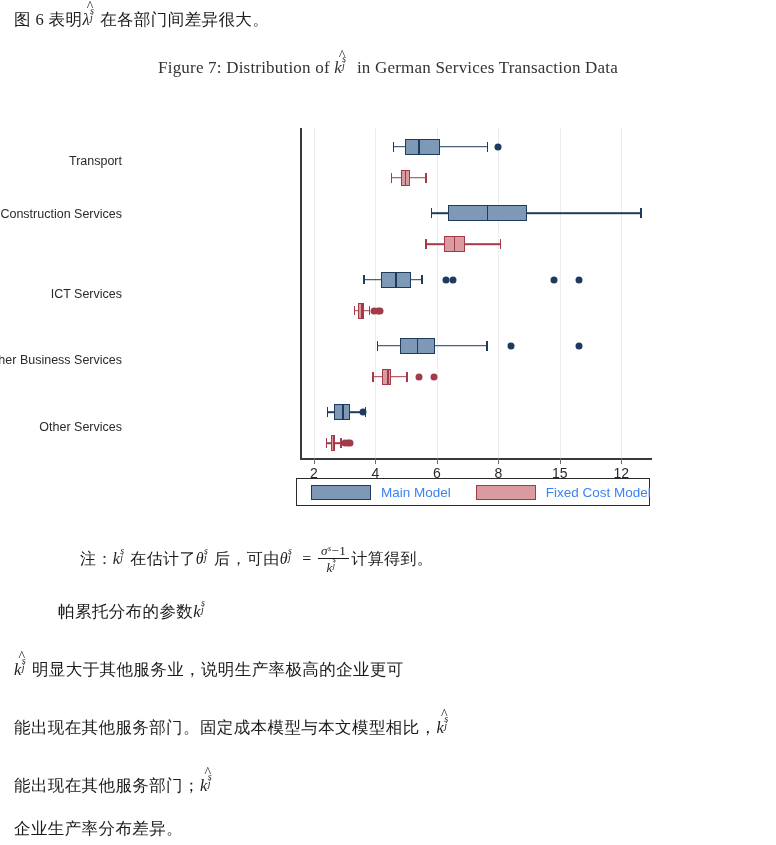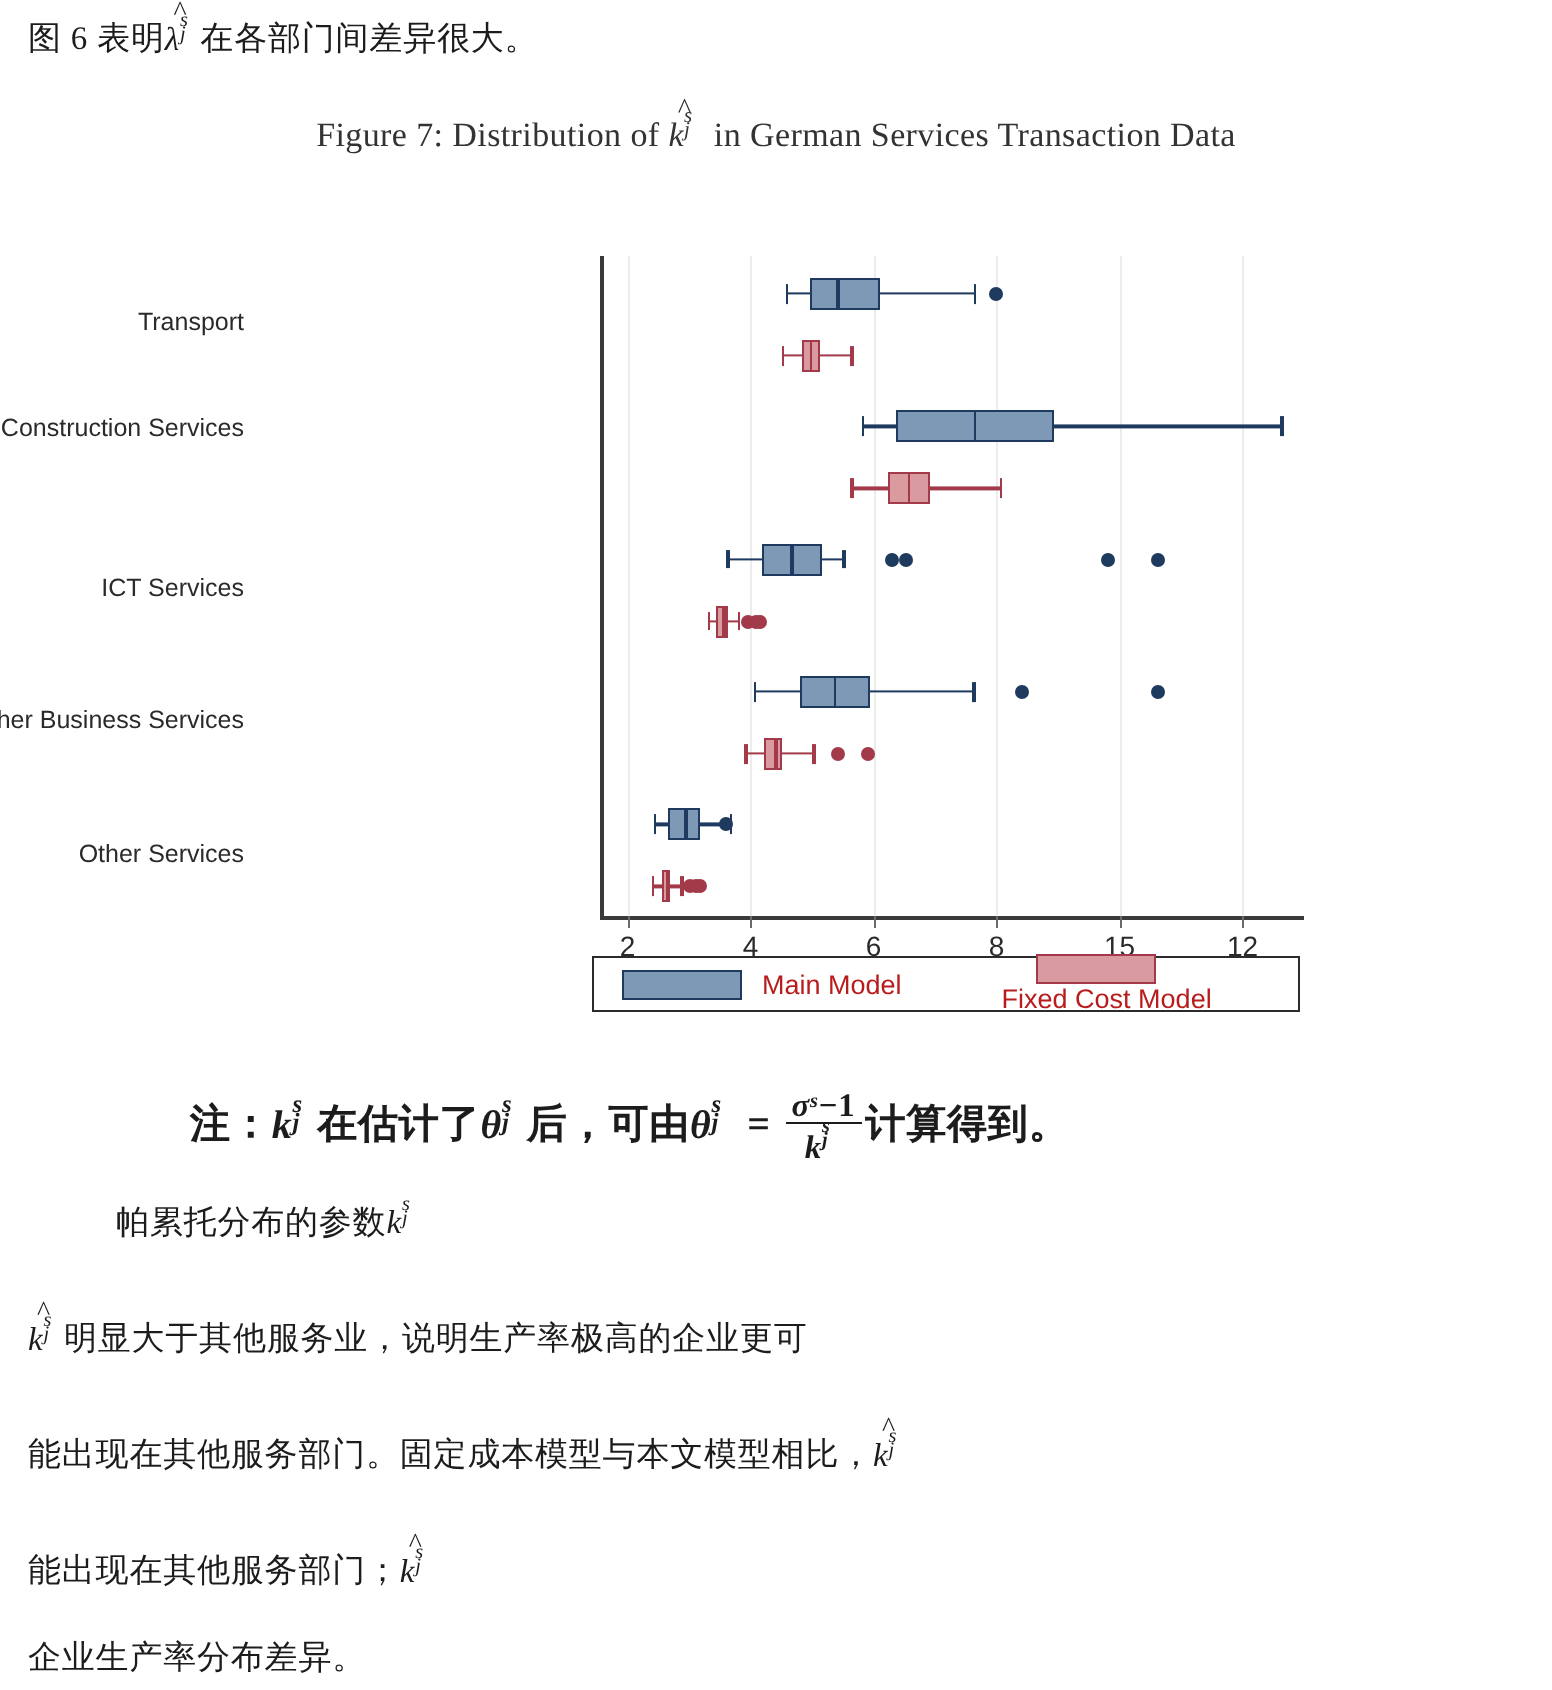--- a/index.html
+++ b/index.html
@@ -16,21 +16,21 @@
   
   .cn-line{
     position:absolute;
     font-family:"Liberation Serif", serif;
     font-size:16.5px;
     color:#1c1c1c;
     white-space:nowrap;
     letter-spacing:.4px;
   }
   .lead{ left:14px; top:8px; }
-  .note{ left:95px; top:545px; font-size:20px;font-weight:bold;}
+  .note{ left:80px; top:545px; font-size:16px;}
   .para{ left:58px; top:0; font-size:16.5px;}
 
   .p1{ top:600px; left:58px;}
   .p2{ top:658px; left:14px;}
   .p3{ top:716px; left:14px;}
   .p4{ top:774px; left:14px;}
   .p5{ top:818px; left:14px;}
 
   
   .mi{font-family:"Liberation Serif", serif;font-style:italic;position:relative;display:inline-block;}
@@ -91,21 +91,21 @@
     position:absolute;left:296px;top:478px;
     width:354px;height:28px;
     border:1.4px solid #2b2b2b;background:#fff;
     display:flex;align-items:center;
     box-sizing:border-box;
   }
   .legend-item{display:flex;align-items:center;}
   .legend-swatch{width:60px;height:15px;border-width:1.6px;border-style:solid;box-sizing:border-box;}
   .legend-text{
     font-family:"Liberation Sans", sans-serif;
-    font-size:13.5px;color:#b91c1c;
+    font-size:13.5px;color:#3b82f6;
     margin-left:10px;white-space:nowrap;
   }
 </style>
 </head>
 <body>
 
 <div class="page">
 
   <div class="cn-line lead">
     <span>图 6 表明</span><span class="hatk"><span class="hat">^</span><span class="mi">λ</span><span class="subsup"><span class="s1">s</span><span class="s2">j</span></span></span><span>在各部门间差异很大。</span>
@@ -234,21 +234,21 @@
         <div class="outlier" style="left: 217.651px; top: 8px; width: 7px; height: 7px; background: rgb(163, 58, 74);"></div>
         <div class="outlier" style="left: 220.11px; top: 8px; width: 7px; height: 7px; background: rgb(163, 58, 74);"></div>
       </div>
     </div>
 
   <div class="legend">
     <div class="legend-item" style="margin-left:14px;">
       <span class="legend-swatch" id="sw0" style="background: rgb(126, 153, 182); border-color: rgb(31, 58, 95);"></span>
       <span class="legend-text">Main Model</span>
     </div>
-    <div class="legend-item" style="margin-left:40px;flex-direction:column;">
+    <div class="legend-item" style="margin-left:25px;">
       <span class="legend-swatch" id="sw1" style="background: rgb(217, 154, 160); border-color: rgb(163, 58, 74);"></span>
       <span class="legend-text">Fixed Cost Model</span>
     </div>
   </div>
 
   <div class="cn-line note">
     <span>注：</span><span class="mi">k<span class="subsup"><span class="s1">s</span><span class="s2">j</span></span></span><span>在估计了</span><span class="mi">θ<span class="subsup"><span class="s1">s</span><span class="s2">j</span></span></span><span>后，可由</span><span class="mi">θ<span class="subsup"><span class="s1">s</span><span class="s2">j</span></span></span> <span>=</span> <span class="frac"><span class="num"><span class="mi">σ</span><sup class="sp">s</sup>−1</span><span class="den"><span class="mi">k</span><span class="subsup"><span class="s1">s</span><span class="s2">j</span></span></span></span><span>计算得到。</span>
   </div>
 
   <div class="cn-line para p1">

